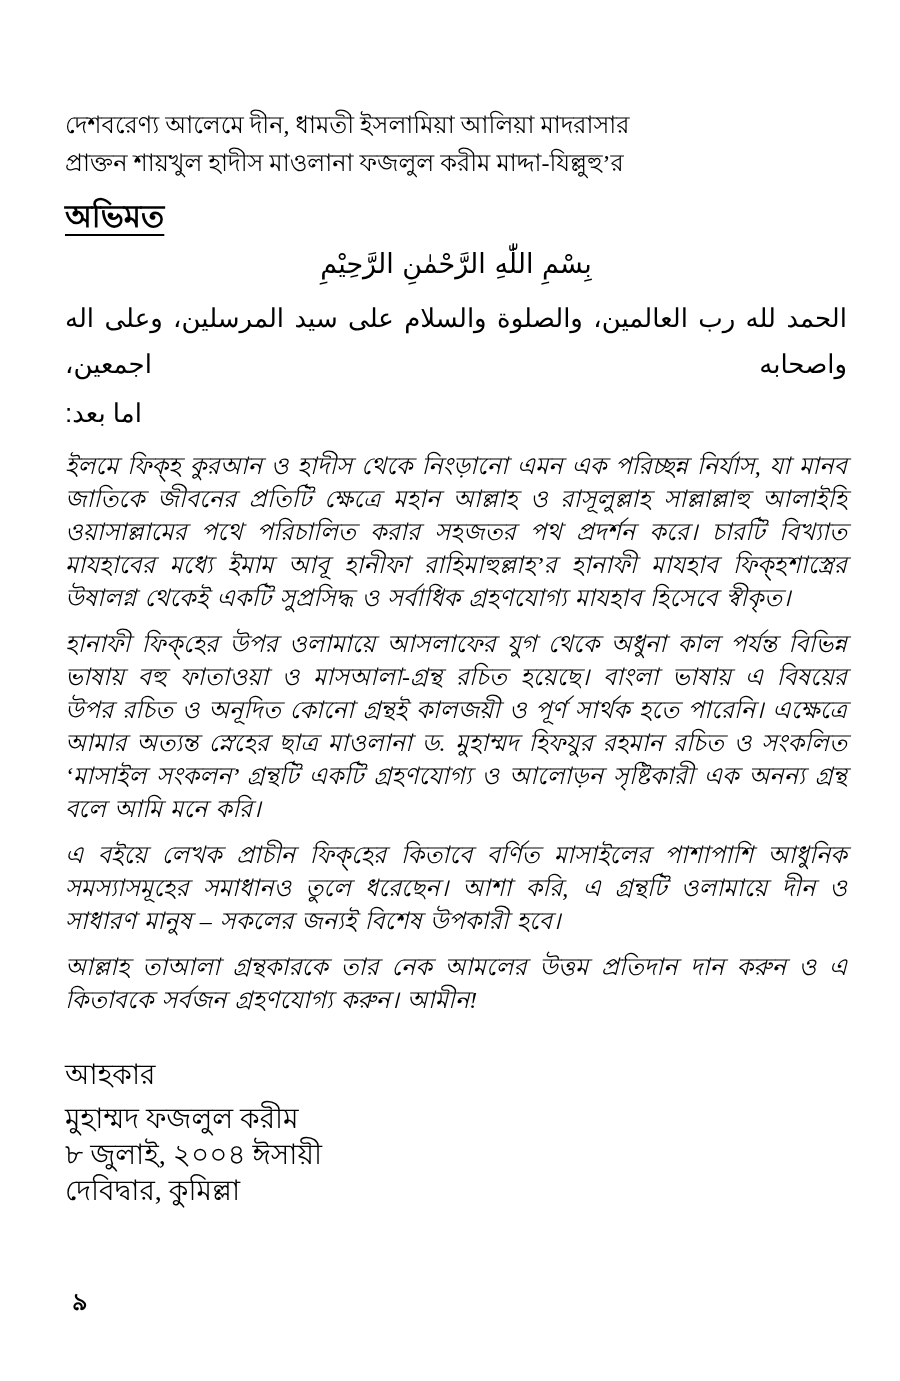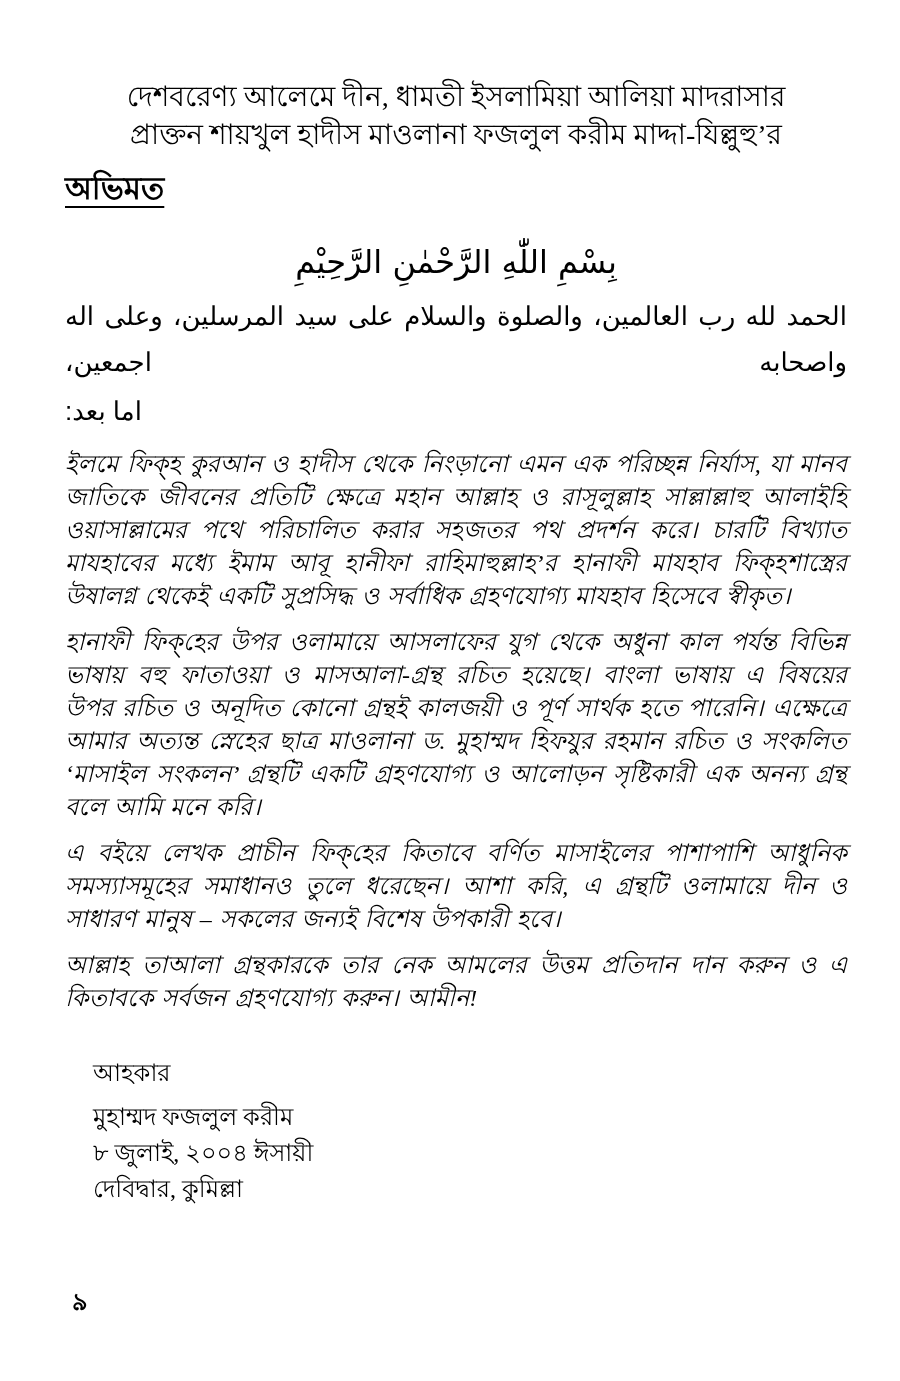--- a/index.html
+++ b/index.html
@@ -13,40 +13,38 @@
     font-family: "Liberation Serif", "DejaVu Serif", serif;
     overflow: hidden;
   }
   .content {
     position: absolute;
     top: 0;
     left: 65px;
     width: 782px;
   }
   .header-block {
-    padding-top: 78px;
-    text-align: center;
-    font-size: 28px;
+    padding-top: 106px;
+    font-size: 24px;
     line-height: 38px;
   }
   .page-title {
     margin-top: 10px;
     text-align: left;
     font-size: 31px;
     font-weight: 600;
     text-decoration: underline;
     text-underline-offset: 7px;
     text-decoration-thickness: 2px;
   }
   .bismillah {
-    margin-top: 26px;
     text-align: center;
     direction: rtl;
     font-family: "DejaVu Sans", sans-serif;
-    font-size: 32px;
+    font-size: 27px;
     line-height: 40px;
   }
   .arabic-opening {
     margin-top: 12px;
     direction: rtl;
     text-align: justify;
     text-align-last: justify;
     font-family: Liberation Serif, serif;
     font-size: 26px;
     line-height: 46px;
@@ -61,22 +59,21 @@
   .body-block { margin-top: 12px; font-style: italic; }
   .body-block p {
     margin: 0 0 13px 0;
     font-size: 24px;
     line-height: 33px;
     text-align: justify;
     word-spacing: 2px;
   }
   .signature-block {
     margin-top: 40px;
-    font-size: 24px;
-    margin-left: 28px;
+    font-size: 28px;
   }
   .signature-block .sig-line { line-height: 36px; }
   .signature-block .sig-salutation { margin-bottom: 8px; }
   .footer {
     position: absolute;
     left: 72px;
     right: 62px;
     top: 1283px;
     display: flex;
     justify-content: space-between;

